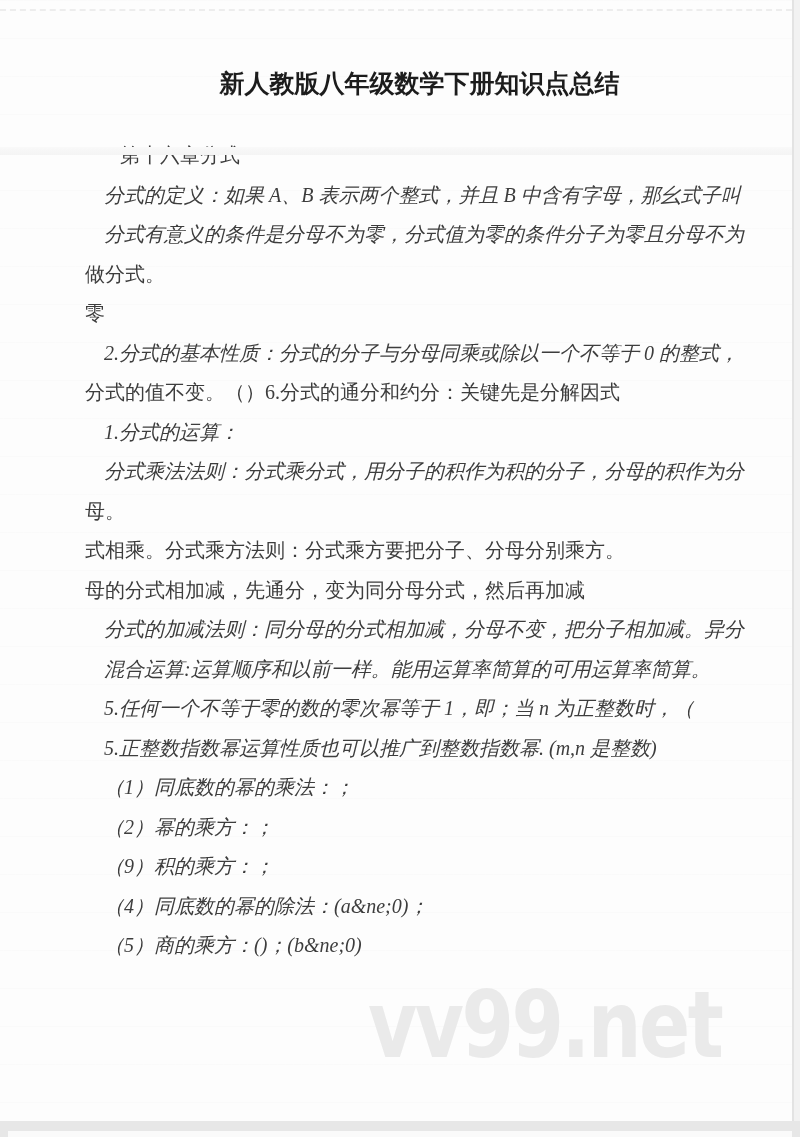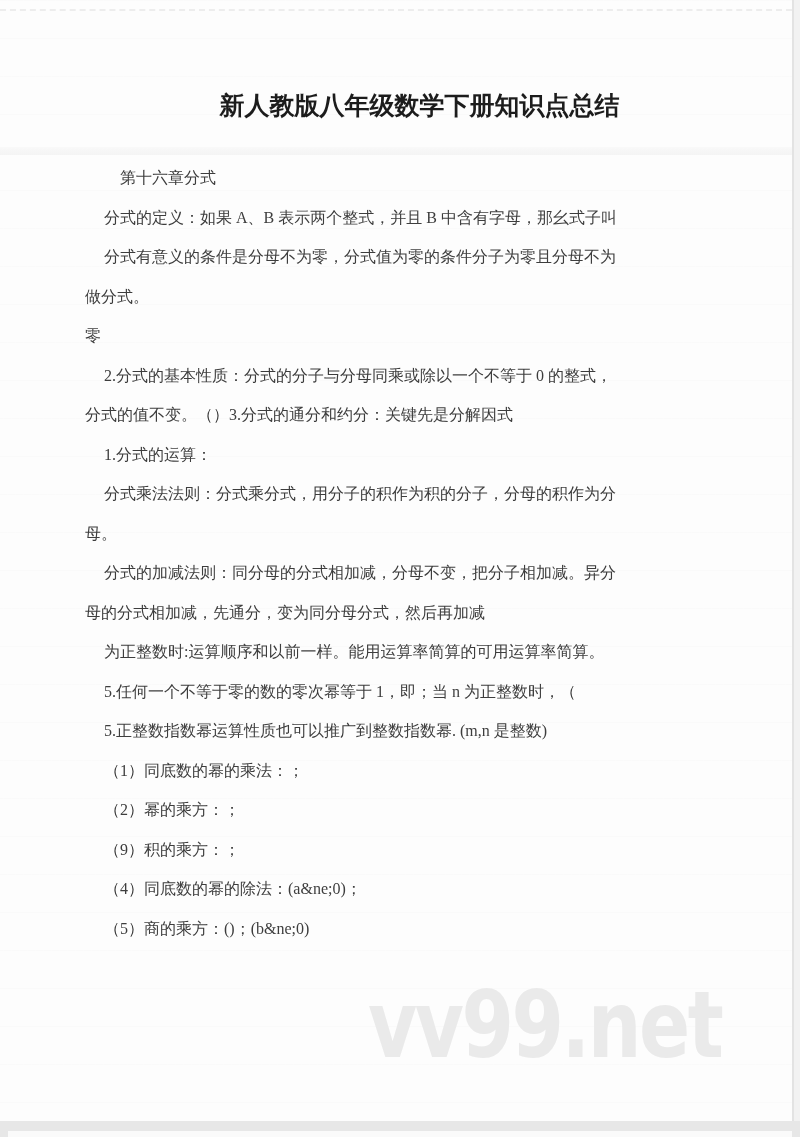--- a/index.html
+++ b/index.html
@@ -29,44 +29,44 @@
   .top-scan-edge {
     position: absolute; left: 0; top: 9px; width: 100%;
     border-top: 2px dashed #ededed;
   }
   .faint-band {
     position: absolute; left: 0; top: 147px; width: 100%; height: 8px;
     background: linear-gradient(to bottom, #f9f9f9, #f4f4f4);
   }
   .content {
     position: absolute; left: 85px; right: 82px; top: 0;
-    padding-top: 90px;
+    padding-top: 68px;
     color: #3d3d3d;
   }
   .doc-title {
     font-family: "Liberation Sans", "DejaVu Sans", sans-serif;
     font-weight: 700;
     font-size: 25px;
     line-height: 30px;
     color: #1c1c1c;
     text-align: center;
     position: relative; left: 22px;
     white-space: nowrap;
   }
   .heading-line {
     margin-top: 38px;
     padding-left: 35px;
   }
   .line {
-    font-size: 16px;
+    font-size: 20px;
     line-height: 39.5px;
     white-space: nowrap;
     color: #3d3d3d;
   }
-  .indent { text-indent: 19px; }
+  .indent { text-indent: 19px; font-style: italic; }
   .watermark {
     position: absolute; left: 368px; top: 980px;
     font-family: "DejaVu Sans", "Liberation Sans", sans-serif;
     font-weight: 800;
     font-size: 92px;
     line-height: 92px;
     letter-spacing: -3px;
     color: #eaeaea;
     transform: scaleX(0.82);
     transform-origin: left center;
@@ -93,27 +93,28 @@
   <div class="content">
     <div class="doc-title">新人教版八年级数学下册知识点总结</div>
 
     <div class="line heading-line">第十六章分式</div>
 
     <div class="line indent">分式的定义：如果 A、B 表示两个整式，并且 B 中含有字母，那幺式子叫</div>
     <div class="line indent">分式有意义的条件是分母不为零，分式值为零的条件分子为零且分母不为</div>
     <div class="line">做分式。</div>
     <div class="line">零</div>
     <div class="line indent">2.分式的基本性质：分式的分子与分母同乘或除以一个不等于 0 的整式，</div>
-    <div class="line">分式的值不变。（）3.分式的通分和约分：关键先是分解因式</div>
+    <div class="line">分式的值不变。（）6.分式的通分和约分：关键先是分解因式</div>
     <div class="line indent">1.分式的运算：</div>
     <div class="line indent">分式乘法法则：分式乘分式，用分子的积作为积的分子，分母的积作为分</div>
     <div class="line">母。</div>
+    <div class="line">式相乘。分式乘方法则：分式乘方要把分子、分母分别乘方。</div>
+    <div class="line">母的分式相加减，先通分，变为同分母分式，然后再加减</div>
     <div class="line indent">分式的加减法则：同分母的分式相加减，分母不变，把分子相加减。异分</div>
-    <div class="line">母的分式相加减，先通分，变为同分母分式，然后再加减</div>
-    <div class="line indent">为正整数时:运算顺序和以前一样。能用运算率简算的可用运算率简算。</div>
+    <div class="line indent">混合运算:运算顺序和以前一样。能用运算率简算的可用运算率简算。</div>
     <div class="line indent">5.任何一个不等于零的数的零次幂等于 1，即；当 n 为正整数时，（</div>
     <div class="line indent">5.正整数指数幂运算性质也可以推广到整数指数幂. (m,n 是整数)</div>
     <div class="line indent">（1）同底数的幂的乘法：；</div>
     <div class="line indent">（2）幂的乘方：；</div>
     <div class="line indent">（9）积的乘方：；</div>
     <div class="line indent">（4）同底数的幂的除法：(a&amp;ne;0)；</div>
     <div class="line indent">（5）商的乘方：()；(b&amp;ne;0)</div>
   </div>
 
   <div class="faint-band"></div>

